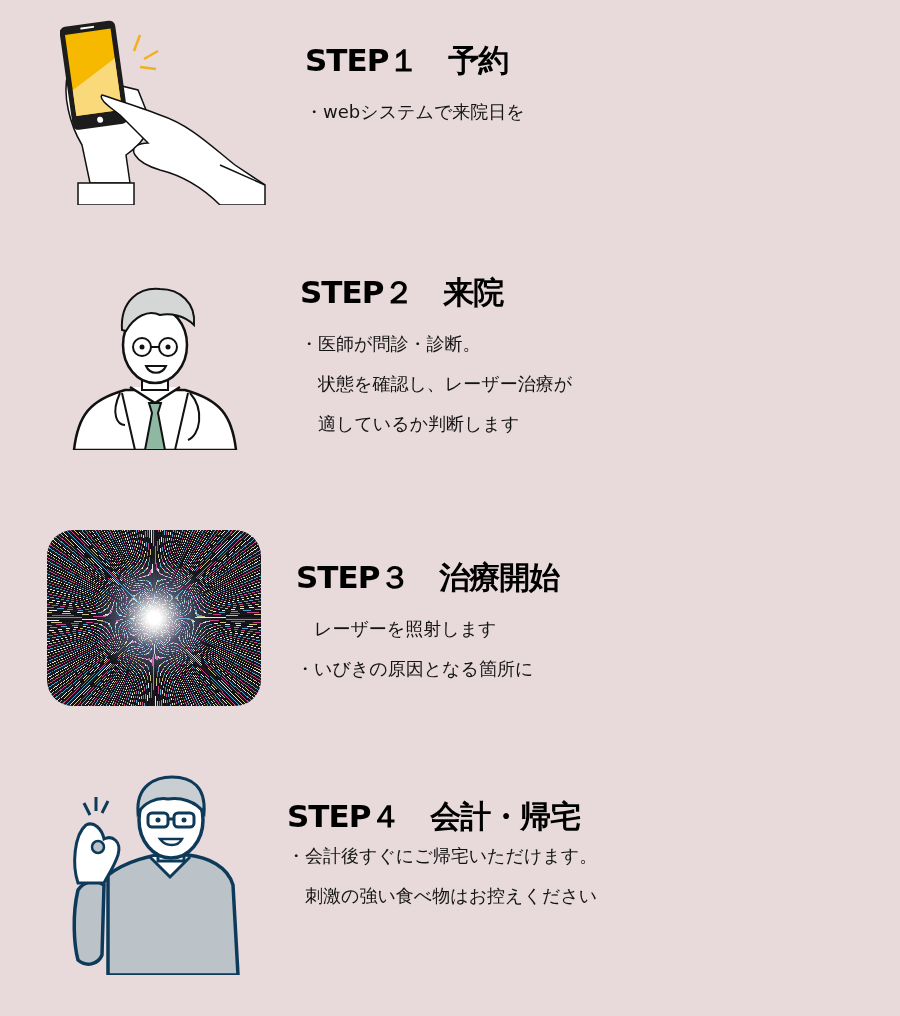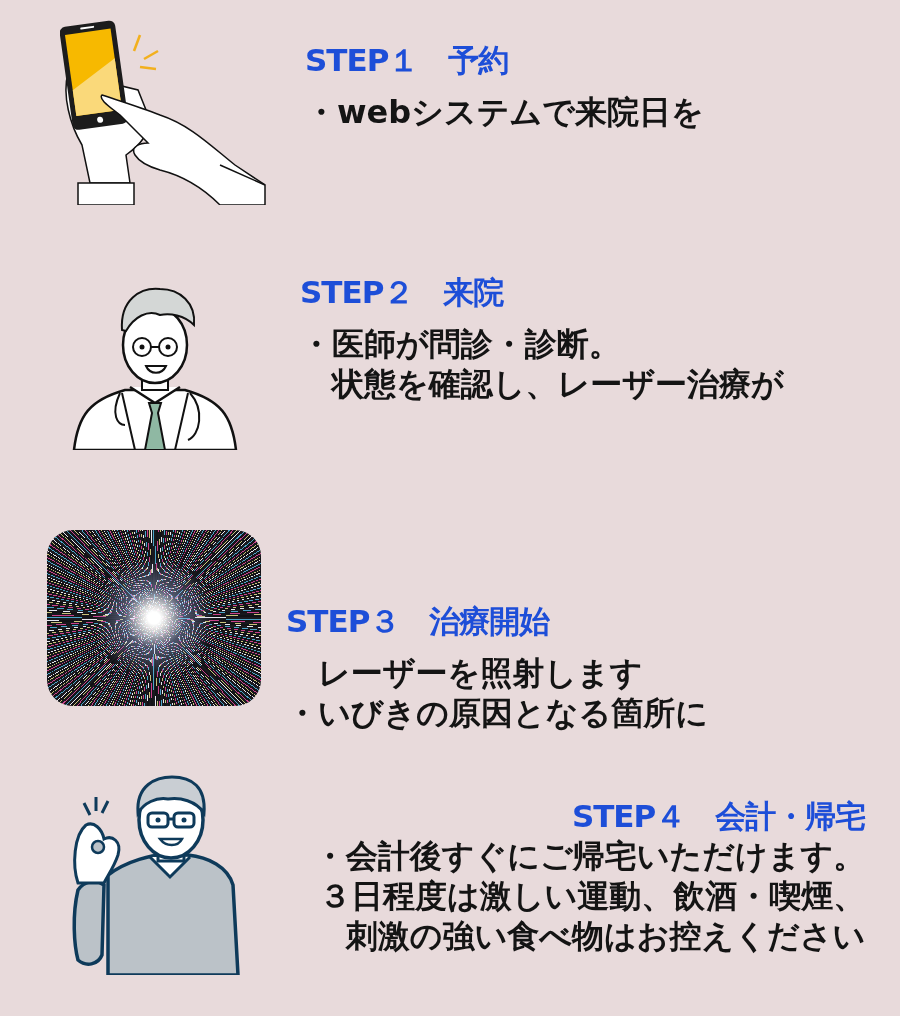--- a/index.html
+++ b/index.html
@@ -6,24 +6,24 @@
   body {
     width: 900px; height: 1016px;
     background: #e8dadb;
     font-family: "DejaVu Sans", "Liberation Sans", sans-serif;
     position: relative; overflow: hidden;
   }
   .step { position: absolute; left: 0; width: 900px; }
   .illus { position: absolute; }
   .text-block { position: absolute; }
   .step-title {
-    color: #1d4ed8; font-weight: bold; font-size: 31px;
+    color: #000000; font-weight: bold; font-size: 31px;
     letter-spacing: -1px; white-space: pre; line-height: 40px;
   }
-  .step-body { color: #141414; font-weight: bold; font-size: 32px; line-height: 40px; }
+  .step-body { color: #141414; font-weight: normal; font-size: 18px; line-height: 40px; }
   .step-body .line { white-space: pre; display: block; }
   .laser {
     width: 214px; height: 176px; border-radius: 26px; overflow: hidden;
     background:
       radial-gradient(circle at 50% 50%, #ffffff 0px, #ffffff 6px, rgba(255,255,255,0.85) 12px, rgba(180,200,255,0.35) 30px, rgba(0,0,0,0) 60px),
       repeating-conic-gradient(from 0deg at 50% 50%, #1a1a1f 0deg 1.2deg, #4aa3c8 1.2deg 1.6deg, #141418 1.6deg 2.6deg, #c8408a 2.6deg 3deg, #17171c 3deg 4deg, #c9c27a 4deg 4.3deg, #111115 4.3deg 5.3deg, #e8e8f0 5.3deg 5.6deg);
   }
 </style>
 </head>
 <body>
@@ -88,27 +88,28 @@
       <circle cx="98" cy="72" r="2.5" fill="#111"></circle>
 
       <path d="M76,91 C80,100 92,100 96,91 Z" fill="#fff" stroke="#111" stroke-width="2"></path>
     </svg>
   </div>
   <div class="text-block" style="left:300px;top:22px;">
     <div class="step-title">STEP２　来院</div>
     <div class="step-body" style="margin-top:12px;">
       <span class="line">・医師が問診・診断。</span>
       <span class="line">　状態を確認し、レーザー治療が</span>
+      <span class="line">　適しているか判断します</span>
     </div>
   </div>
 </section>
 
 <section class="step" style="top:520px;height:200px;">
   <div class="illus laser" style="left:47px;top:10px;"></div>
-  <div class="text-block" style="left:286px;top:37px;margin-top:44px;">
+  <div class="text-block" style="left:296px;top:37px;">
     <div class="step-title">STEP３　治療開始</div>
     <div class="step-body" style="margin-top:12px;">
       <span class="line">　レーザーを照射します</span>
       <span class="line">・いびきの原因となる箇所に</span>
     </div>
   </div>
 </section>
 
 <section class="step" style="top:760px;height:256px;">
   <div class="illus" style="left:68px;top:15px;width:180px;height:200px;">
@@ -135,21 +136,20 @@
 
       <rect x="80" y="38" width="20" height="14" rx="4" fill="none" stroke="#0e3a5a" stroke-width="3"></rect>
       <rect x="106" y="38" width="20" height="14" rx="4" fill="none" stroke="#0e3a5a" stroke-width="3"></rect>
       <line x1="100" y1="44" x2="106" y2="44" stroke="#0e3a5a" stroke-width="3"></line>
       <circle cx="90" cy="45" r="2.5" fill="#0e3a5a"></circle>
       <circle cx="116" cy="45" r="2.5" fill="#0e3a5a"></circle>
 
       <path d="M92,64 C98,72 110,72 114,64 Z" fill="#fff" stroke="#0e3a5a" stroke-width="2.5"></path>
     </svg>
   </div>
-  <div class="text-block" style="left:287px;top:36px;text-align:right;">
+  <div class="text-block" style="left:287px;top:36px;">
     <div class="step-title">STEP４　会計・帰宅</div>
     <div class="step-body" style="margin-top:0;">
       <span class="line">・会計後すぐにご帰宅いただけます。</span>
-      <span class="line">　３日程度は激しい運動、飲酒・喫煙、</span>
       <span class="line">　刺激の強い食べ物はお控えください</span>
     </div>
   </div>
 </section>
 
 </body></html>

